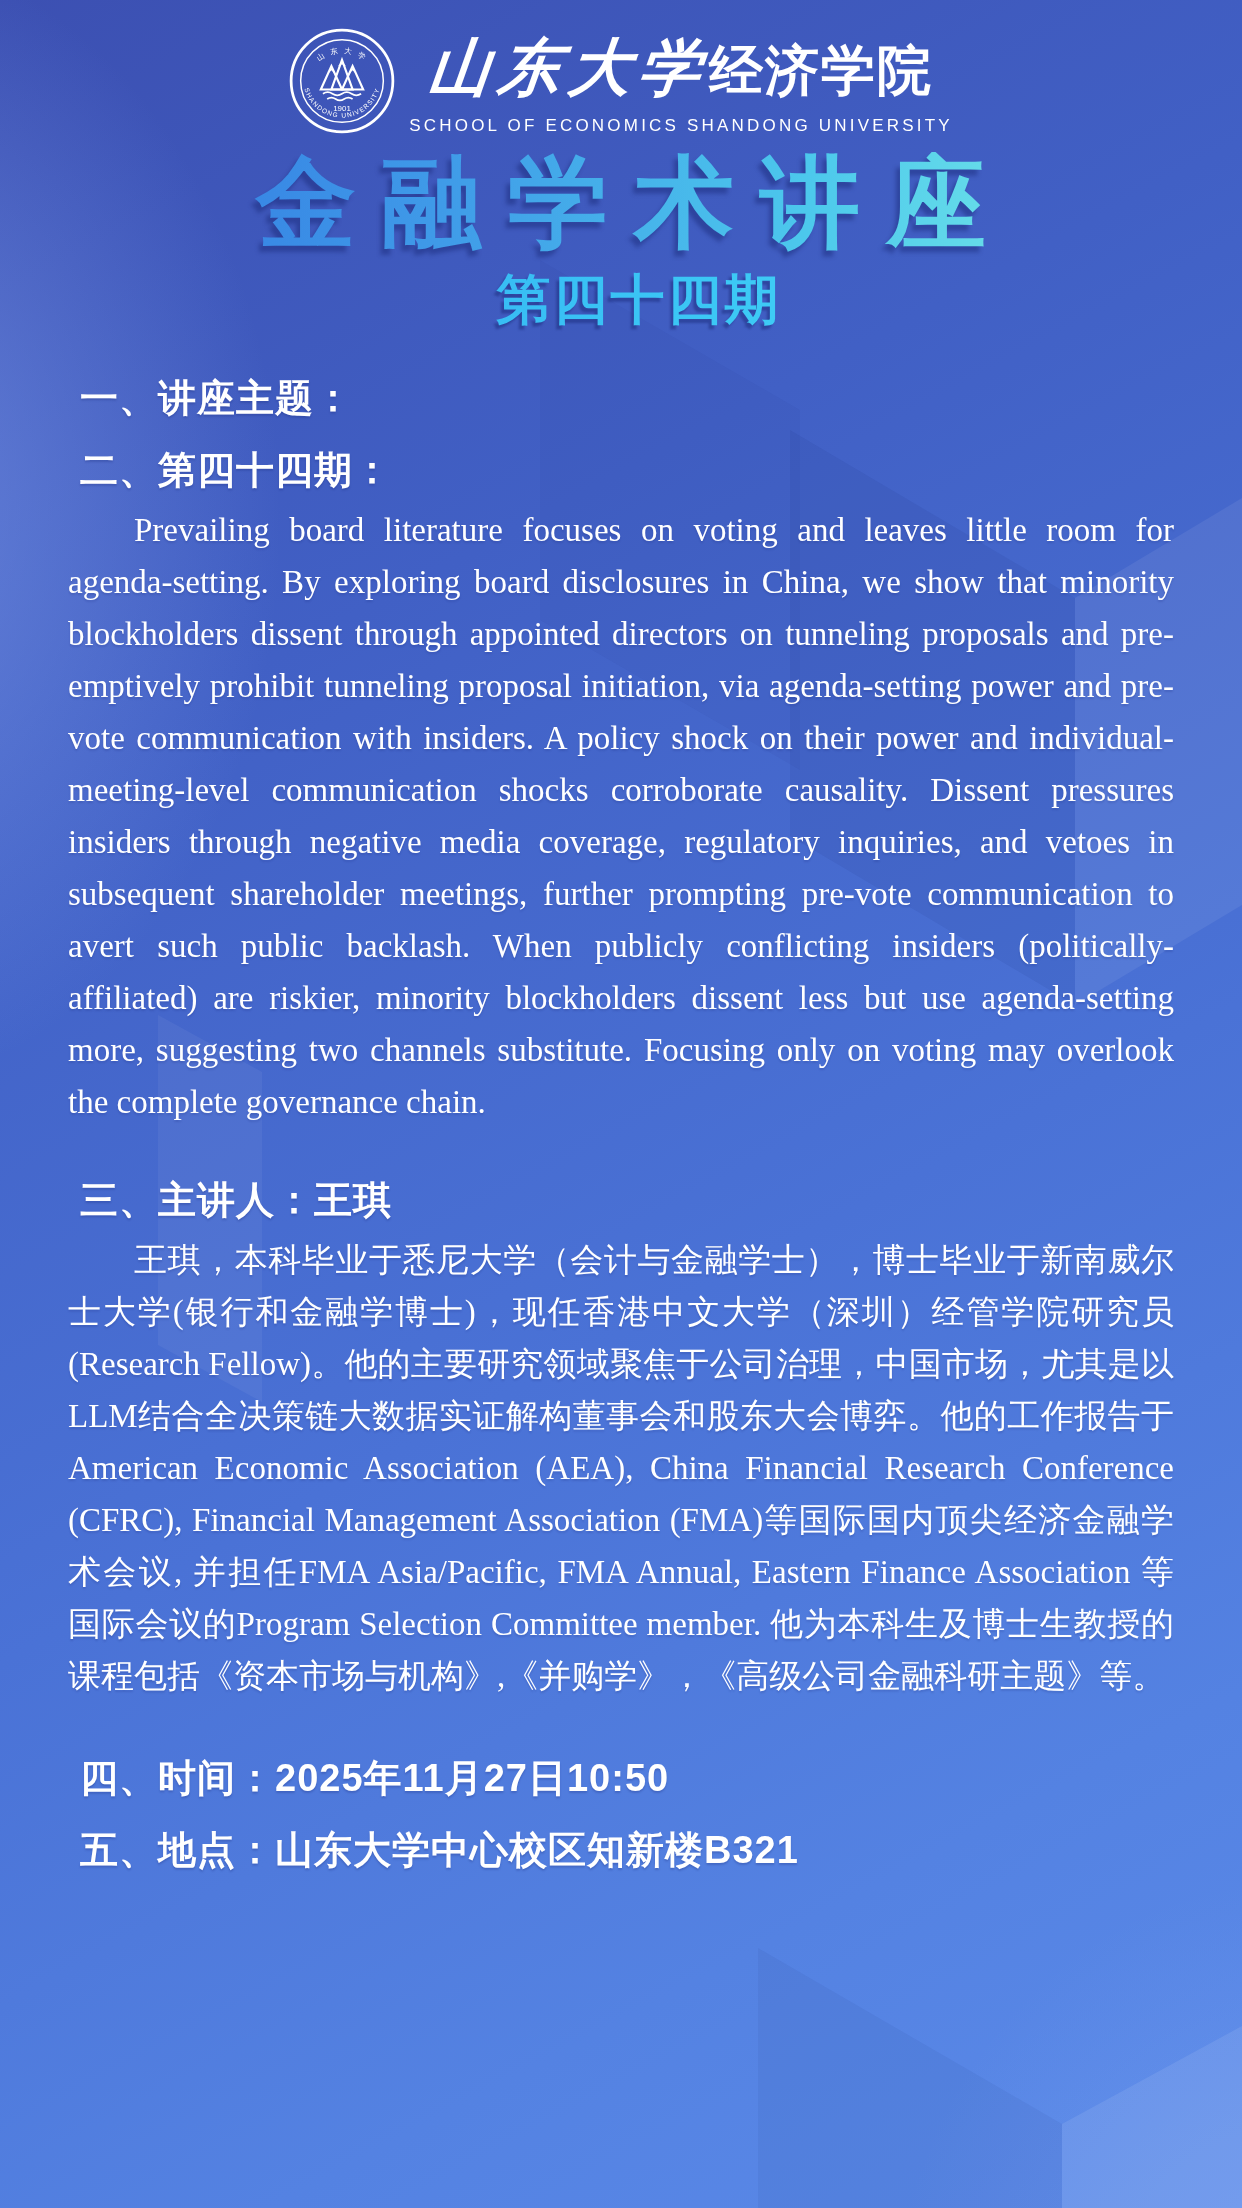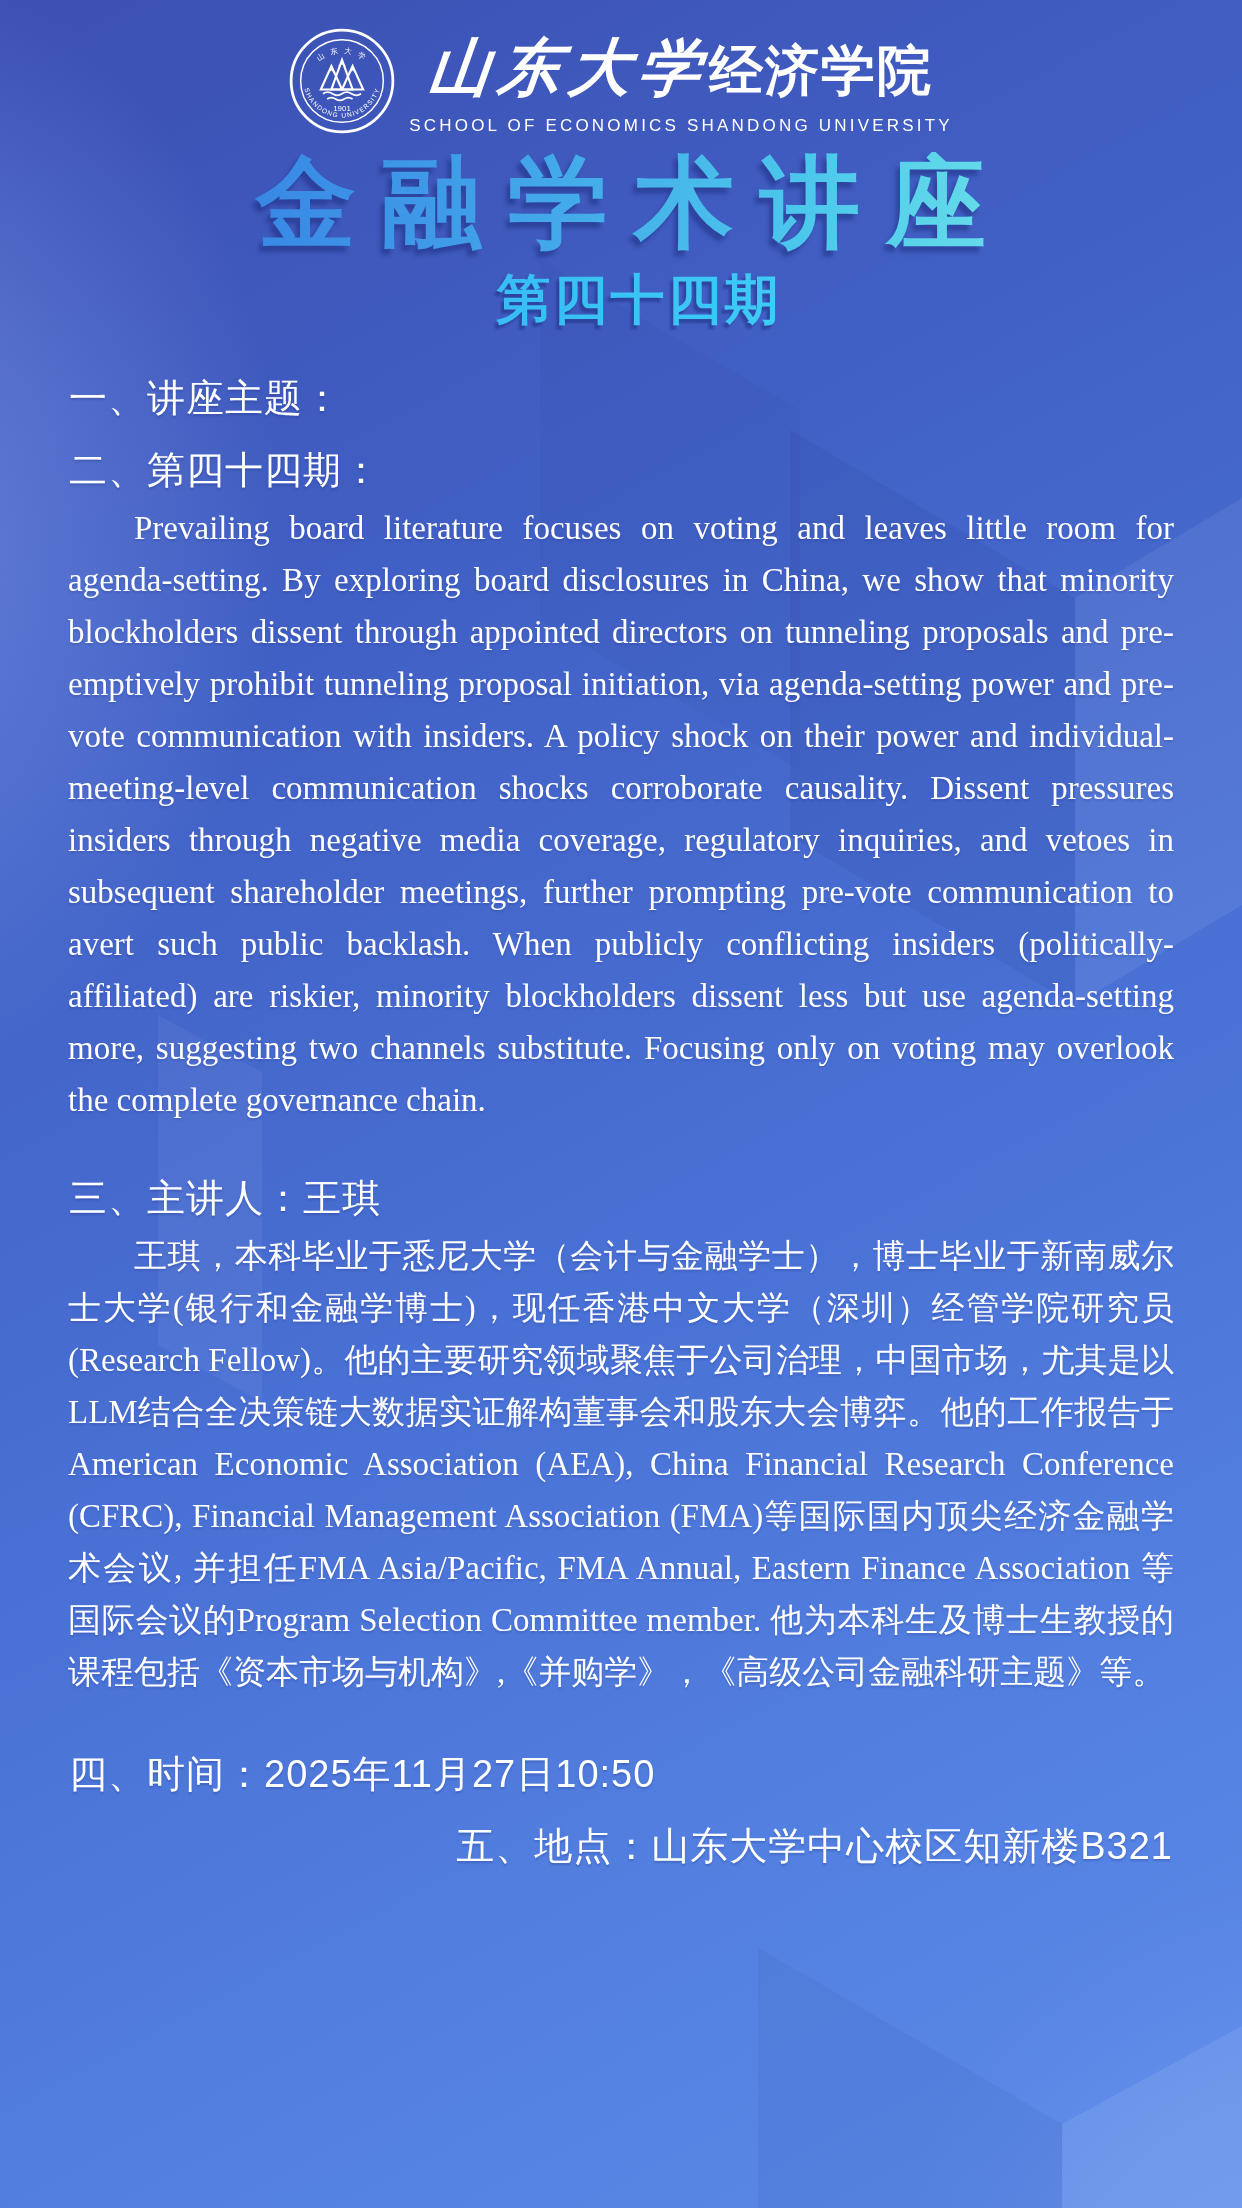--- a/index.html
+++ b/index.html
@@ -72,36 +72,36 @@
     background:linear-gradient(92deg,#2fa6f2 0%,#3cc9f5 60%,#63ecf5 100%);
     -webkit-background-clip:text;background-clip:text;
     color:transparent;-webkit-text-fill-color:transparent;
     filter:drop-shadow(-3px 4px 1px rgba(22,38,115,.45));
     white-space:nowrap;
     padding-left:36px;
   }
 
   .content{position:relative;padding:0 68px;}
   .sec-heading{
-    margin:1px;margin-top:50px;
-    font-size:38px;line-height:44px;font-weight:400;color:#fff;
+    margin:12px;margin-top:50px;
+    font-size:38px;line-height:44px;font-weight:700;color:#fff;
     letter-spacing:1px;
     text-shadow:0 2px 2px rgba(25,40,120,.25);
   }
   .sec-heading.tight{margin-top:28px;}
   .sec-body{
     margin:10px 0 0 0;
     font-family:"Liberation Serif","DejaVu Serif",serif;
     font-size:33px;line-height:52px;color:#fff;
     text-align:justify;text-justify:inter-word;
     text-indent:2em;
     text-shadow:0 2px 2px rgba(25,40,120,.20);
   }
   .sec-heading.time{margin-top:54px;}
-  .sec-heading.place{margin-top:28px;text-align:right;}
+  .sec-heading.place{margin-top:28px;}
 </style>
 </head>
 <body>
 
 <div class="poster">
 
   <div class="deco cube-a-left"></div>
   <div class="deco cube-a-right"></div>
   <div class="deco cube-b-left"></div>
   <div class="deco cube-b-right"></div>

